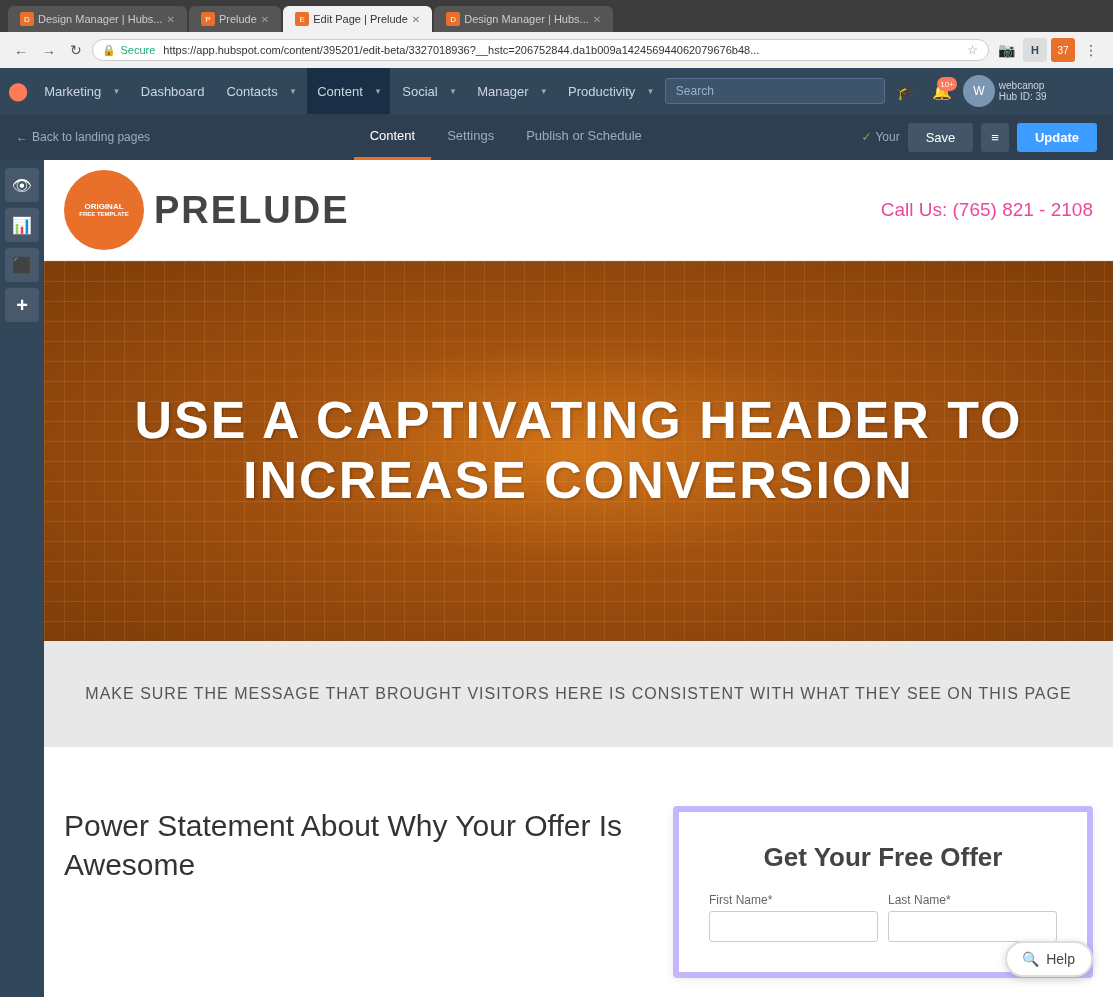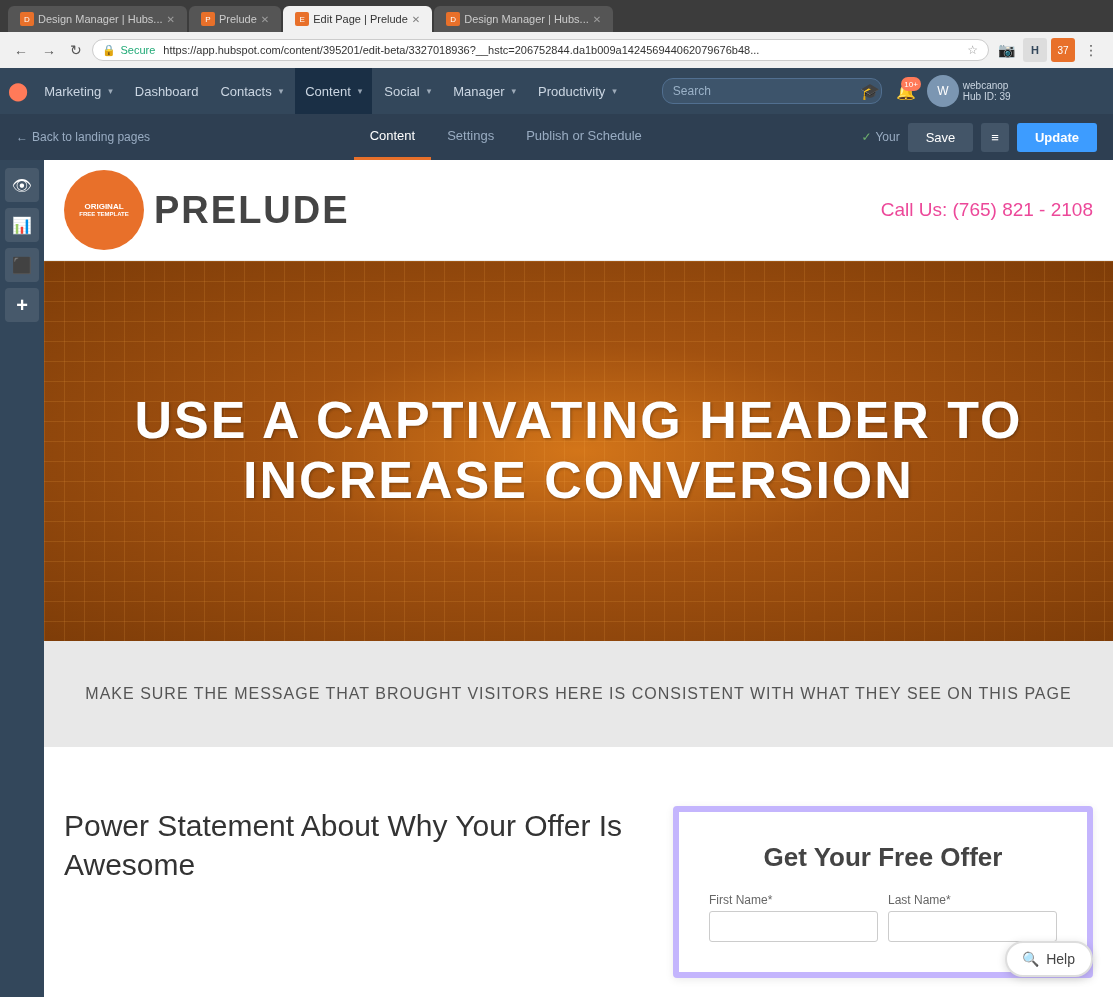--- a/index.html
+++ b/index.html
@@ -14,25 +14,25 @@
     .nav-btn { background: none; border: none; cursor: pointer; color: #555; font-size: 14px; padding: 2px 4px; }
     .nav-btn:disabled { color: #bbb; cursor: default; }
     .address-input { flex: 1; border: 1px solid #ccc; border-radius: 12px; padding: 3px 10px; font-size: 12px; color: #333; background: white; display: flex; align-items: center; gap: 4px; }
     .lock-icon { color: #2a7; font-size: 11px; }
     .browser-actions { display: flex; gap: 4px; align-items: center; }
     .browser-action-btn { width: 24px; height: 24px; border: none; background: none; cursor: pointer; color: #555; font-size: 14px; display: flex; align-items: center; justify-content: center; }
 
     
     .hubspot-nav { background: #33475b; display: flex; align-items: center; height: 46px; padding: 0 8px; gap: 2px; }
     .hs-logo { color: #ff7a59; font-size: 18px; margin-right: 4px; }
-    .hs-nav-item { color: #cbd6e2; font-size: 13px; padding: 0 10px; height: 46px; display: flex; align-items: center; cursor: pointer; gap: 7px; }
+    .hs-nav-item { color: #cbd6e2; font-size: 13px; padding: 0 10px; height: 46px; display: flex; align-items: center; cursor: pointer; gap: 13px; }
     .hs-nav-item.active { background: #1a2f45; }
     .hs-nav-item .chevron { font-size: 9px; opacity: 0.7; }
     .hs-search { flex: 1; max-width: 220px; }
-    .hs-search input { width: 100%; padding: 5px 10px; border-radius: 11px; border: 1px solid #516f90; background: #3d546b; color: #cbd6e2; font-size: 12px; margin-left: 33px; }
+    .hs-search input { width: 100%; padding: 5px 10px; border-radius: 3px; border: 1px solid #516f90; background: #3d546b; color: #cbd6e2; font-size: 12px; }
     .hs-search input::placeholder { color: #9bb2c8; }
     .hs-nav-right { display: flex; align-items: center; gap: 4px; margin-left: 4px; }
     .hs-icon-btn { width: 32px; height: 32px; border-radius: 3px; background: none; border: none; color: #cbd6e2; cursor: pointer; display: flex; align-items: center; justify-content: center; font-size: 16px; position: relative; }
     .hs-badge { position: absolute; top: 2px; right: 2px; background: #ff7a59; color: white; border-radius: 8px; font-size: 8px; padding: 0 3px; min-width: 14px; height: 14px; display: flex; align-items: center; justify-content: center; }
     .hs-avatar { width: 32px; height: 32px; border-radius: 50%; background: #7b96b2; display: flex; align-items: center; justify-content: center; color: white; font-size: 12px; cursor: pointer; }
     .hs-user-info { color: #cbd6e2; font-size: 11px; }
 
     
     .edit-toolbar { background: #2e3f52; display: flex; align-items: center; height: 46px; padding: 0 16px; gap: 8px; }
     .back-link { color: #99acc2; font-size: 12px; display: flex; align-items: center; gap: 4px; cursor: pointer; text-decoration: none; }

